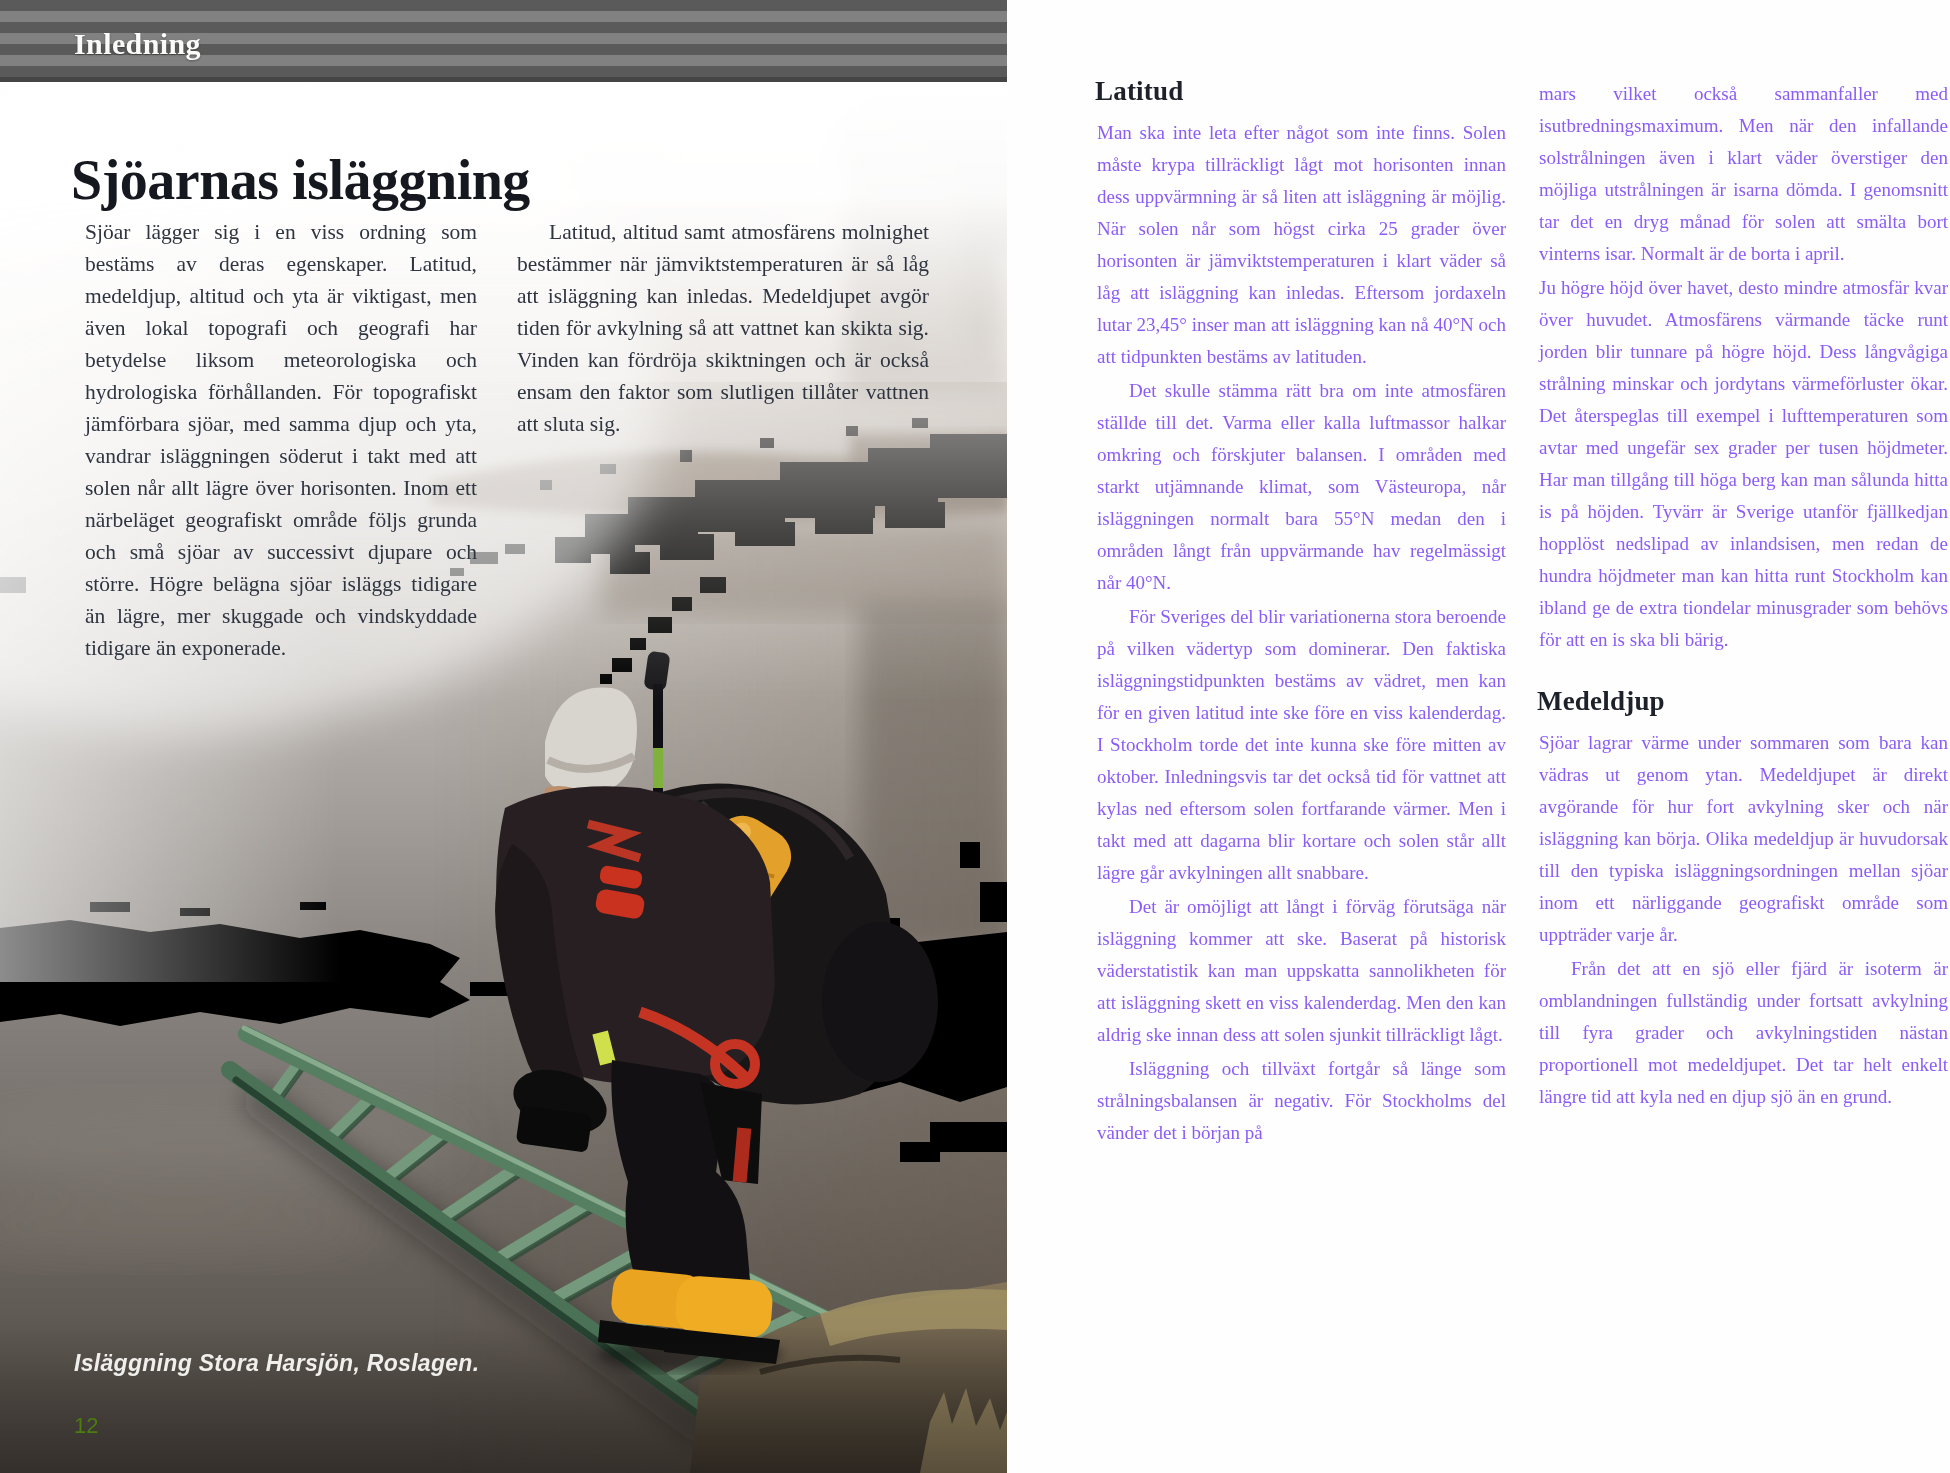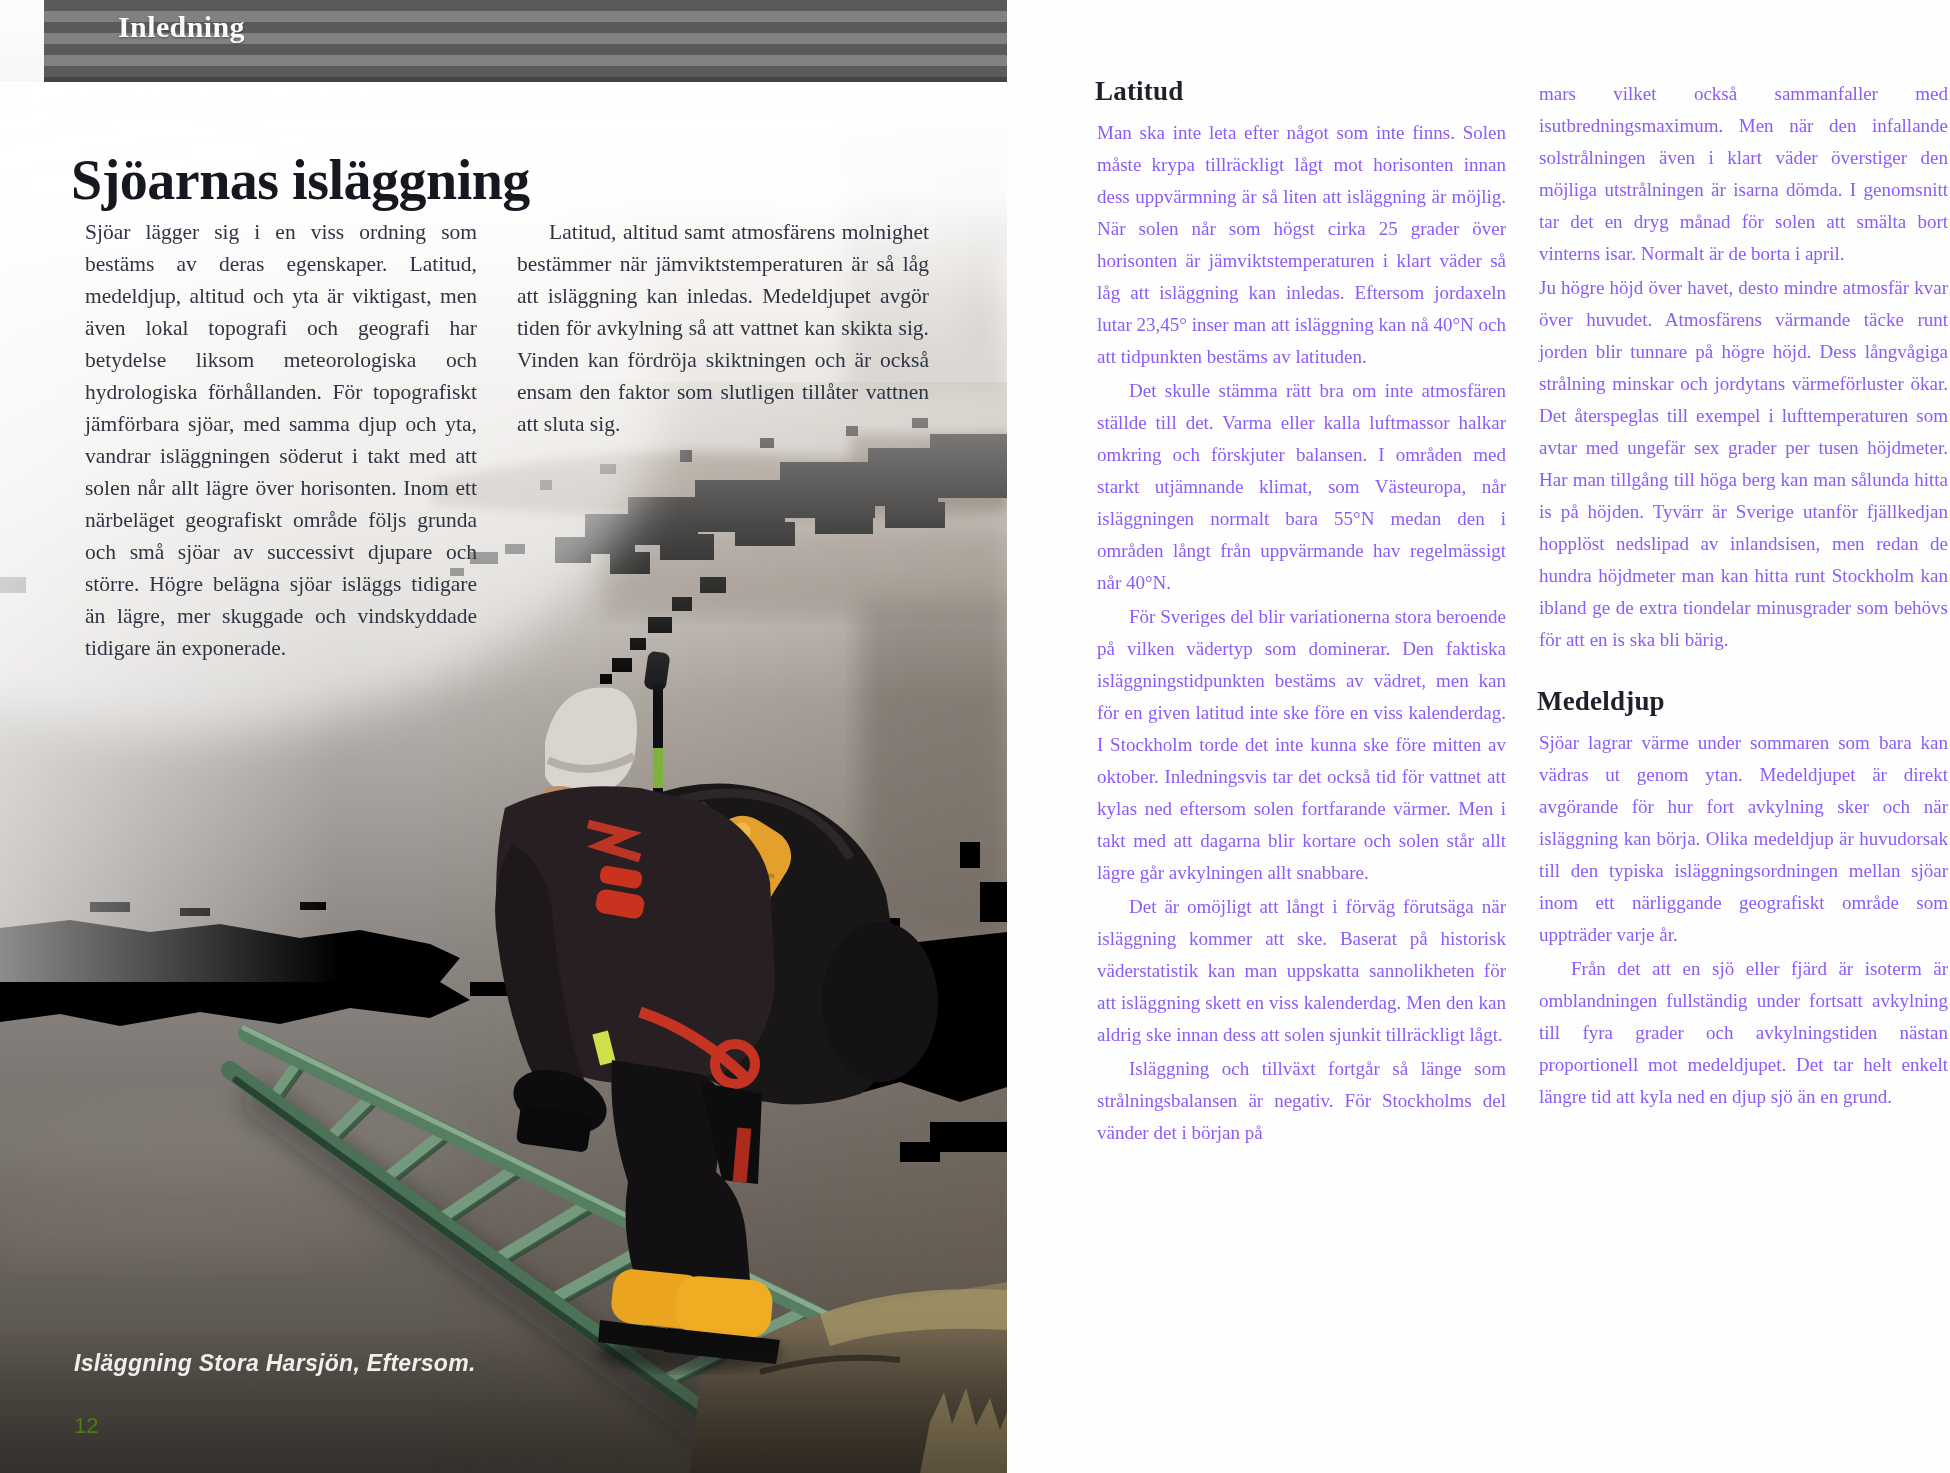--- a/index.html
+++ b/index.html
@@ -8,21 +8,21 @@
 
   
   .left-page{position:absolute;left:0;top:0;width:1007px;height:1473px;overflow:hidden;background:#f7f6f4;}
   .photo-base{position:absolute;left:0;top:0;width:1007px;height:1473px;
     background:linear-gradient(180deg,#fdfdfc 0%,#f6f4f2 9%,#e9e6e3 20%,#d6d2ce 32%,
       #bdb8b3 44%,#a39e99 55%,#8d8883 64%,#7d7873 73%,#6e6862 82%,#5d5751 91%,#4a4540 100%);}
   .scene-svg{position:absolute;left:0;top:82px;width:1007px;height:1391px;display:block;}
 
   .stripe-band{position:absolute;left:0;top:0;width:1007px;height:77px;z-index:5;
     background:repeating-linear-gradient(180deg,#5a5a5a 0 11px,#818181 11px 22px);
-    border-bottom:5px solid #454545;display:flex;margin-left:44px;}
+    border-bottom:5px solid #454545;display:flex;align-items:center;}
   .stripe-band .label{margin-left:74px;padding-top:10px;color:#fbfbfa;font-weight:bold;
     font-size:30px;letter-spacing:0.4px;text-shadow:0 1px 2px rgba(0,0,0,0.35);}
 
   .page-title{position:absolute;left:71px;top:110px;z-index:4;font-size:56px;font-weight:bold;
     color:#15181e;letter-spacing:-0.5px;}
 
   .body-col{position:absolute;z-index:4;}
   .body-col p{margin:0;font-size:21.5px;line-height:32px;text-align:justify;color:#2e3440;}
   .lcol1{left:71px;top:216px;width:392px;margin-left:14px;}
   .lcol2{left:517px;top:216px;width:412px;}
@@ -279,21 +279,21 @@
 
     <h1 class="page-title">Sjöarnas isläggning</h1>
 
     <div class="body-col lcol1">
       <p>Sjöar lägger sig i en viss ordning som bestäms av deras egenskaper. Latitud, medeldjup, altitud och yta är viktigast, men även lokal topografi och geografi har betydelse liksom meteorologiska och hydrologiska förhållanden. För topografiskt jämförbara sjöar, med samma djup och yta, vandrar isläggningen söderut i takt med att solen når allt lägre över horisonten. Inom ett närbeläget geografiskt område följs grunda och små sjöar av successivt djupare och större. Högre belägna sjöar isläggs tidigare än lägre, mer skuggade och vindskyddade tidigare än exponerade.</p>
     </div>
     <div class="body-col lcol2">
       <p class="indent">Latitud, altitud samt atmosfärens molnighet bestämmer när jämviktstemperaturen är så låg att isläggning kan inledas. Medeldjupet avgör tiden för avkylning så att vattnet kan skikta sig. Vinden kan fördröja skiktningen och är också ensam den faktor som slutligen tillåter vattnen att sluta sig.</p>
     </div>
 
-    <div class="photo-caption">Isläggning Stora Harsjön, Eftersom.</div>
+    <div class="photo-caption">Isläggning Stora Harsjön, Roslagen.</div>
     <div class="pnum-left">12</div>
   </div>
 
   <div class="right-page">
     <div class="rcol rcol1">
       <h3>Latitud</h3>
       <p>Man ska inte leta efter något som inte finns. Solen måste krypa tillräckligt lågt mot horisonten innan dess uppvärmning är så liten att isläggning är möjlig. När solen når som högst cirka 25 grader över horisonten är jämviktstemperaturen i klart väder så låg att isläggning kan inledas. Eftersom jordaxeln lutar 23,45° inser man att isläggning kan nå 40°N och att tidpunkten bestäms av latituden.</p>
       <p class="indent">Det skulle stämma rätt bra om inte atmosfären ställde till det. Varma eller kalla luftmassor halkar omkring och förskjuter balansen. I områden med starkt utjämnande klimat, som Västeuropa, når isläggningen normalt bara 55°N medan den i områden långt från uppvärmande hav regelmässigt når 40°N.</p>
       <p class="indent">För Sveriges del blir variationerna stora beroende på vilken vädertyp som dominerar. Den faktiska isläggningstidpunkten bestäms av vädret, men kan för en given latitud inte ske före en viss kalenderdag. I Stockholm torde det inte kunna ske före mitten av oktober. Inledningsvis tar det också tid för vattnet att kylas ned eftersom solen fortfarande värmer. Men i takt med att dagarna blir kortare och solen står allt lägre går avkylningen allt snabbare.</p>
       <p class="indent">Det är omöjligt att långt i förväg förutsäga när isläggning kommer att ske. Baserat på historisk väderstatistik kan man uppskatta sannolikheten för att isläggning skett en viss kalenderdag. Men den kan aldrig ske innan dess att solen sjunkit tillräckligt lågt.</p>

